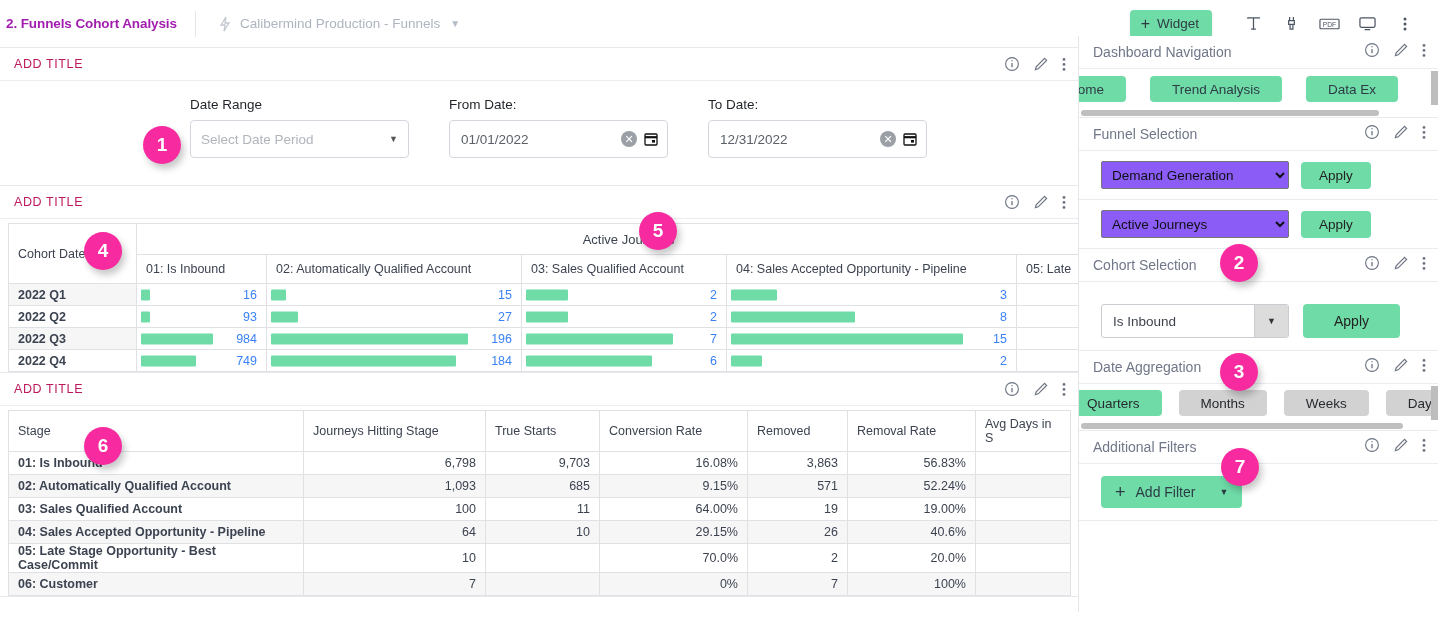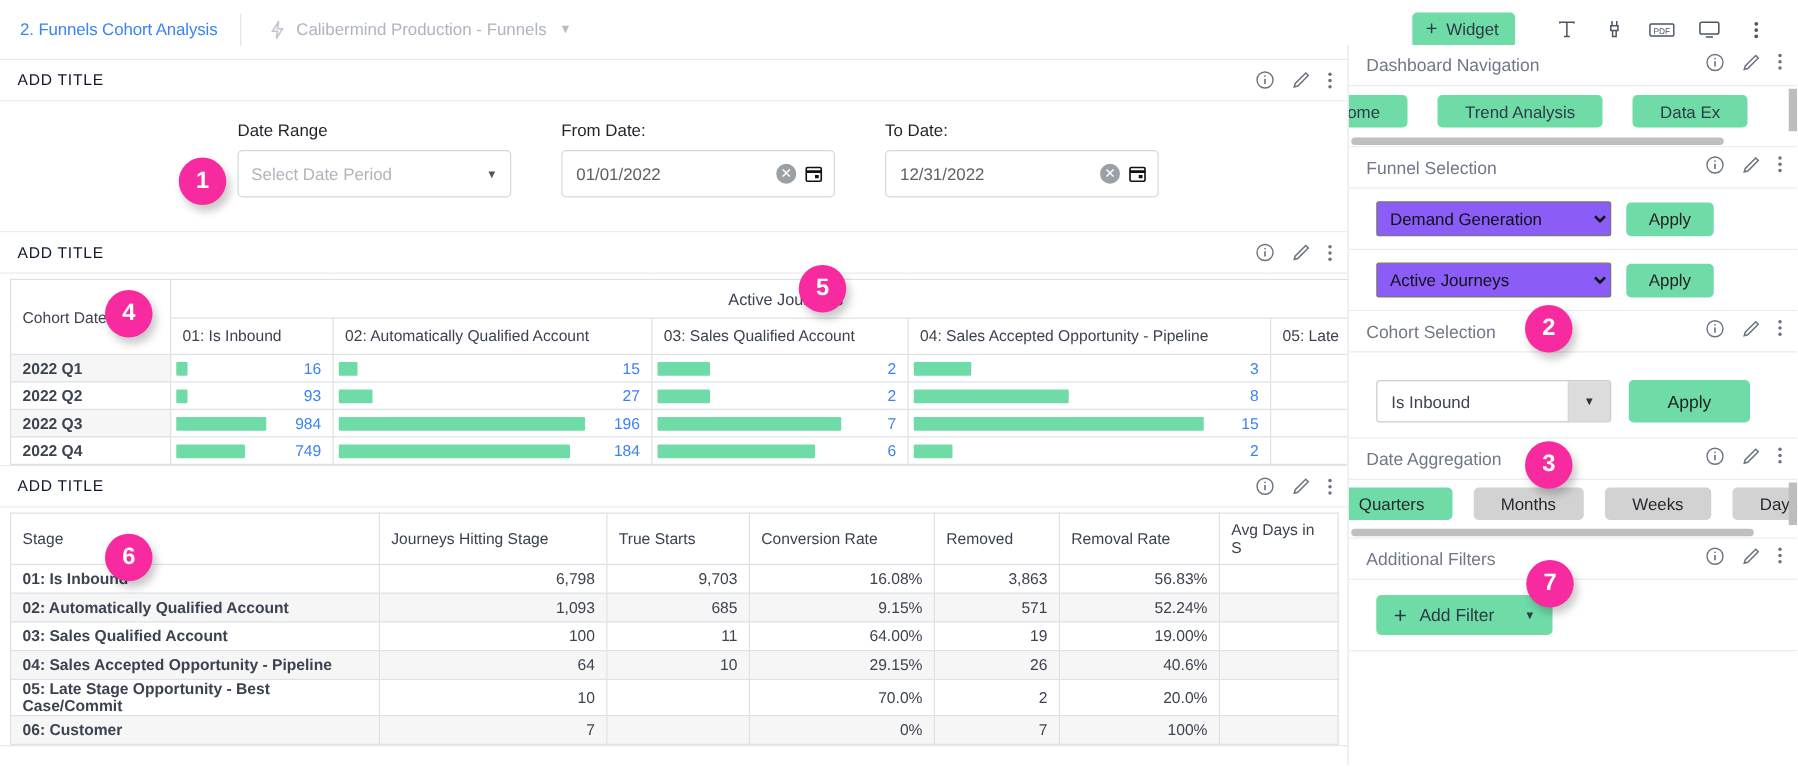--- a/index.html
+++ b/index.html
@@ -16,21 +16,21 @@
     background:#4ddc9a;
   }
 
   
   .header {
     position:absolute; left:0; top:0; width:1438px; height:48px;
     background:#fff; border-bottom:1px solid #e8eaed;
     display:flex; align-items:center;
   }
   .tab-title {
-    margin-left:16px; font-size:13.5px; font-weight:normal; color:#3b82f6;
+    margin-left:6px; font-size:13.5px; font-weight:bold; color:#a21caf;
     letter-spacing:-.1px; white-space:nowrap;
   }
   .hdr-div { width:1px; height:26px; background:#e2e5e9; margin-left:18px; }
   .ds-chip {
     display:flex; align-items:center; gap:8px; margin-left:22px;
     color:#aeb4c0; font-size:13.5px; white-space:nowrap; cursor:pointer;
   }
   .bolt { width:14px; height:16px; display:inline-block; }
   .chev-sm { font-size:10px; color:#b6bcc7; margin-left:2px; }
 
@@ -55,21 +55,21 @@
   .canvas {
     position:absolute; left:0; top:48px; width:1078px; height:576px;
     background:#fff; overflow:hidden;
   }
   .widget { border-bottom:1px solid #e6e8eb; background:#fff; }
   .widget-head {
     height:33px; display:flex; align-items:center;
     padding:0 12px 0 14px; border-bottom:1px solid #ececef; background:#fff;
   }
   .widget-title {
-    font-size:12.5px; color:#0f172a; letter-spacing:.6px; font-weight:400;
+    font-size:12.5px; color:#be185d; letter-spacing:.6px; font-weight:400;
   }
   .whead-icons { margin-left:auto; display:flex; align-items:center; gap:13px; }
   .whead-icons .ic { color:#6b7280; cursor:pointer; display:flex; }
 
   
   .daterange-body { height:104px; display:flex; align-items:flex-start; padding:16px 0 0 190px; gap:40px; }
   .field-group { display:flex; flex-direction:column; }
   .field-label { font-size:13.5px; color:#1f2328; margin-bottom:8px; font-weight:400; }
   .sel-box {
     width:219px; height:38px; border:1px solid #d3d7dd; border-radius:4px;

